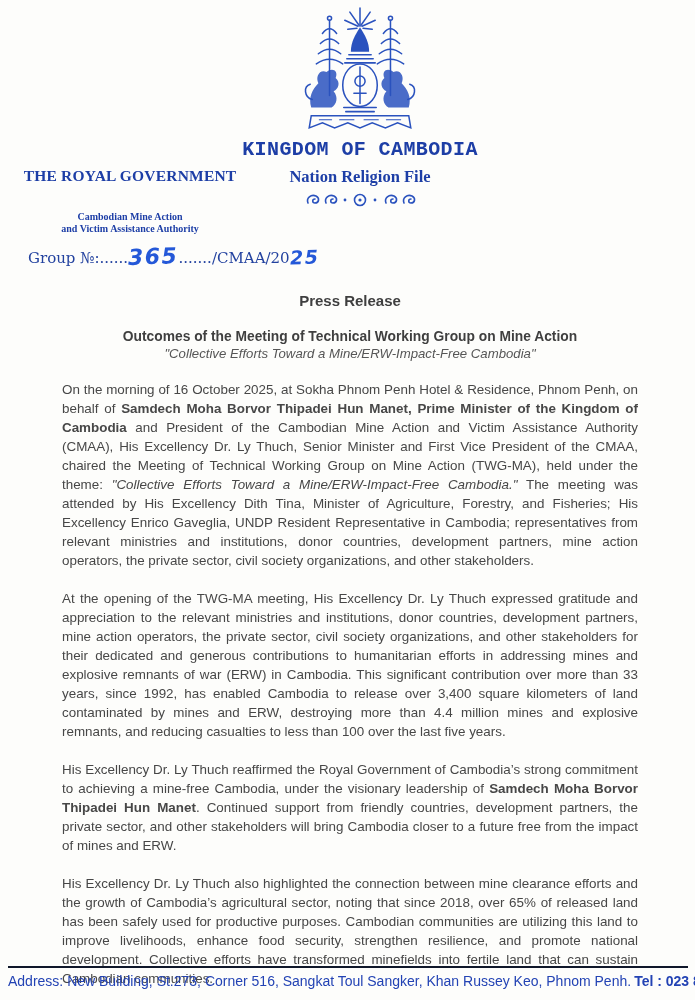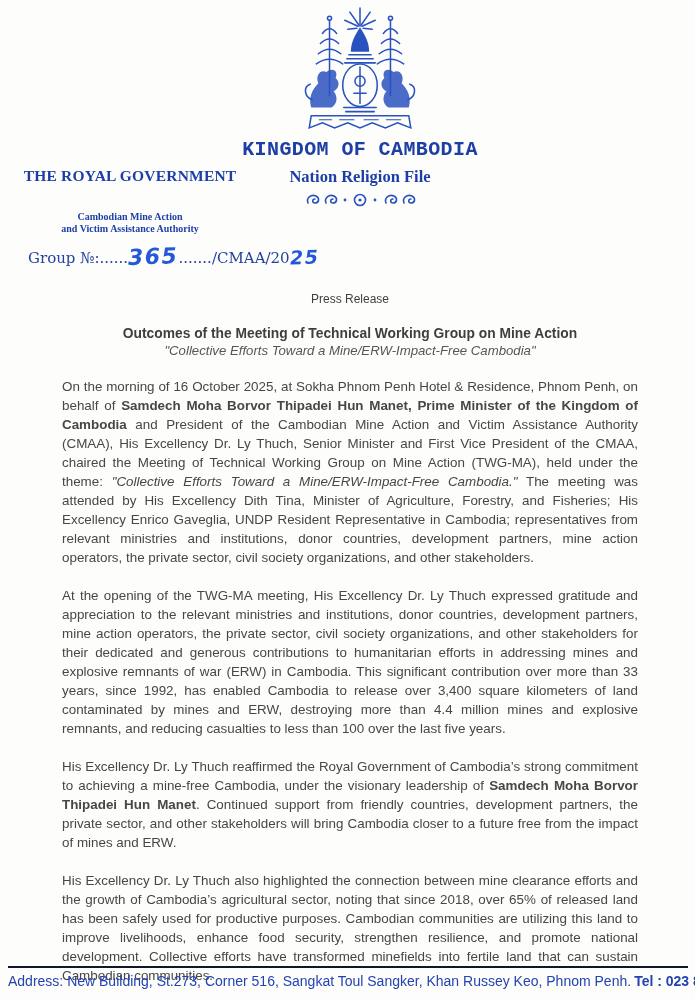--- a/index.html
+++ b/index.html
@@ -44,21 +44,21 @@
     color:#2458d8;letter-spacing:1.5px;display:inline-block;
   }
   .hand-no{font-size:22px;transform:rotate(-2deg);position:relative;top:1px;}
   .hand-yr{font-size:19px;transform:rotate(-2deg);position:relative;top:1px;}
 
   
   .doc{
     position:absolute;left:62px;top:292px;width:576px;color:#474747;
   }
   .doc-type{
-    text-align:center;font-weight:normal;font-size:12px;margin:0 0 20px;color:#3f3f3f;
+    text-align:center;font-weight:bold;font-size:15px;margin:0 0 20px;color:#3f3f3f;
   }
   .doc-title{
     text-align:center;font-weight:bold;font-size:13.8px;margin:0;color:#3f3f3f;
   }
   .doc-subtitle{
     text-align:center;font-style:italic;font-size:13.2px;margin:2px 0 0;color:#565656;
   }
   .body-text{margin-top:13px;}
   .body-text p{
     text-align:justify;font-size:13.4px;line-height:19px;margin:19px 0 0;color:#474747;

